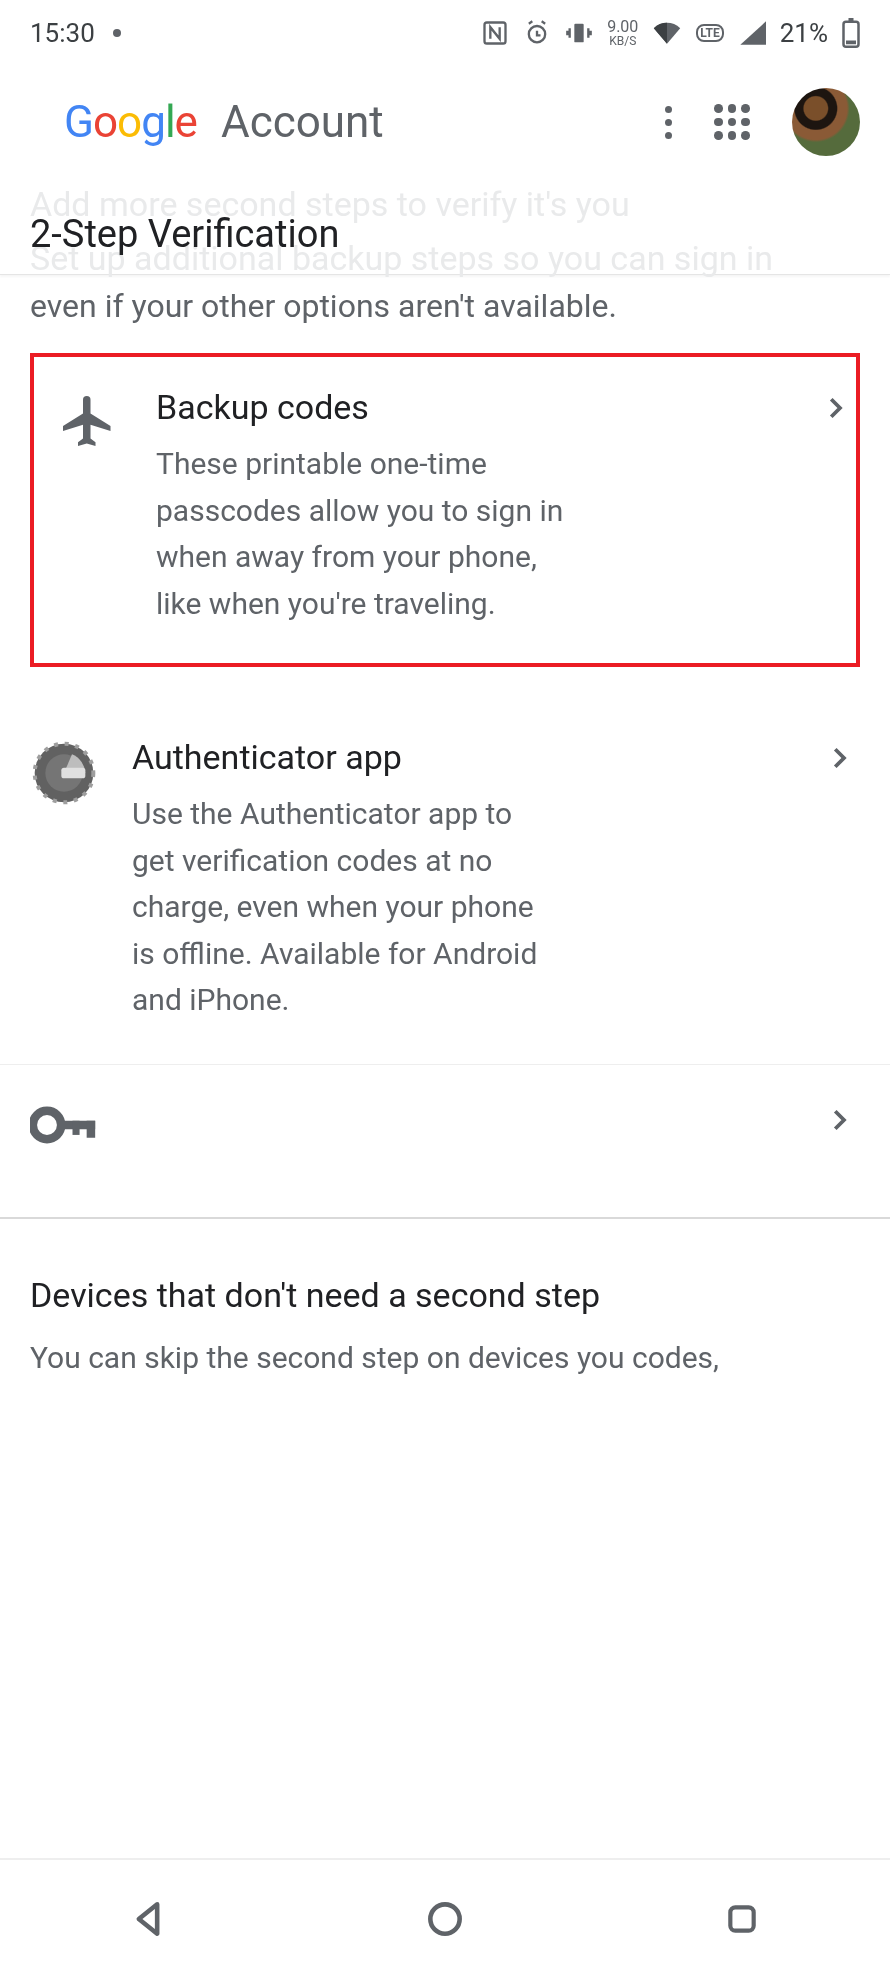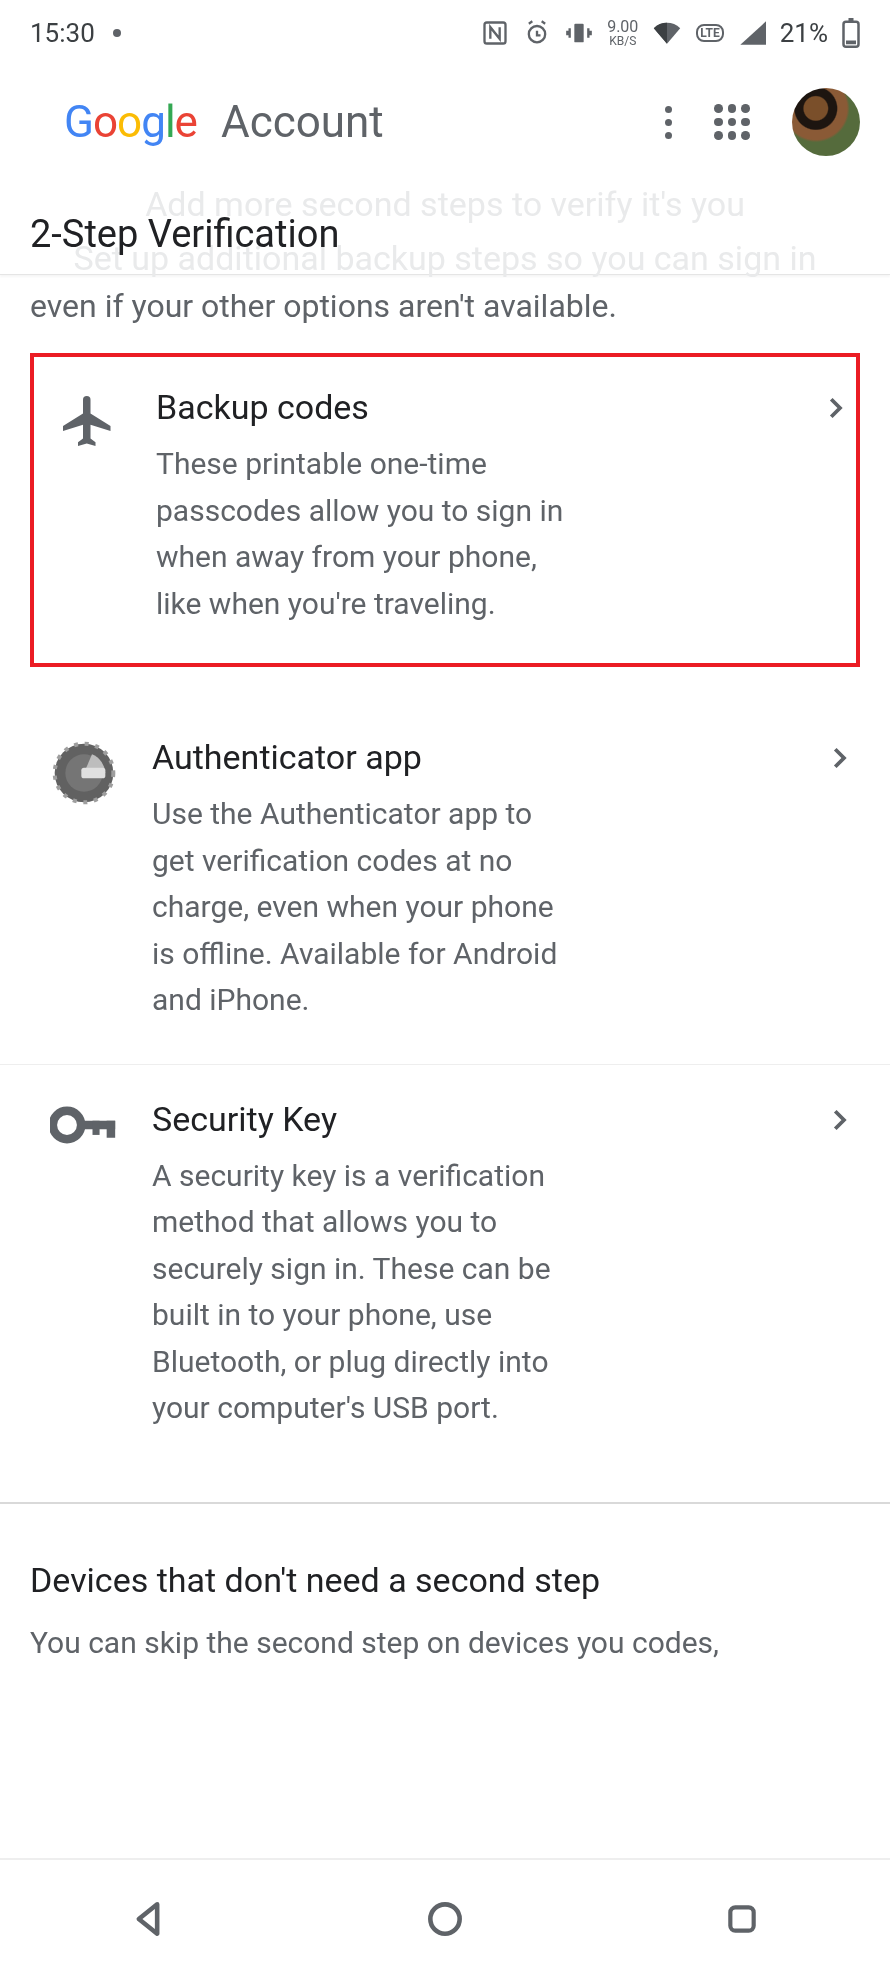--- a/index.html
+++ b/index.html
@@ -18,28 +18,28 @@
   .logo .g1{color:#4285F4;} .logo .o1{color:#EA4335;} .logo .o2{color:#FBBC05;} .logo .g2{color:#4285F4;} .logo .l1{color:#34A853;} .logo .e1{color:#EA4335;}
   .account-word { font-size:44px; color:#5f6368; margin-left:4px; }
   .spacer { flex:1; }
   .kebab { width:44px; height:44px; display:flex; flex-direction:column; align-items:center; justify-content:center; gap:6px; }
   .kebab span { width:7px; height:7px; background:#5f6368; border-radius:50%; }
   .apps-grid { width:44px; height:44px; display:grid; grid-template-columns:repeat(3,1fr); grid-template-rows:repeat(3,1fr); gap:5px; padding:4px; }
   .apps-grid span { background:#5f6368; border-radius:50%; }
   .avatar { width:68px; height:68px; border-radius:50%; background: radial-gradient(circle at 35% 30%, #7a4f2a 0 18%, #1d1510 20% 32%, #8a5a36 34% 48%, #556b3c 52% 100%); margin-left:18px; }
   
   .subhead-wrap { position:relative; padding: 8px 30px 18px 30px; border-bottom:1px solid #e5e5e5; box-shadow: 0 2px 2px rgba(0,0,0,0.04);}
-  .ghost { position:absolute; left:30px; right:30px; color:#e9eaeb; font-size:34px; line-height:1.55; z-index:0;text-align:center; }
+  .ghost { position:absolute; left:30px; right:30px; color:#e9eaeb; font-size:34px; line-height:1.55; z-index:0; }
   .ghost1 { top:-8px; }
   .ghost2 { top:46px; }
   .subhead-title { position:relative; z-index:2; font-size:38px; font-weight:400; color:#202124; margin-top:18px; }
   .ghost-remainder { color:#5f6368; font-size:32px; padding: 12px 30px 28px 30px; }
   
   .options { }
-  .option { display:flex; padding: 34px 36px 40px 44px; border-bottom:1px solid #eee; }
+  .option { display:flex; padding: 34px 36px 40px 24px; border-bottom:1px solid #eee; }
   .option .icon { width:80px; flex:none; display:flex; justify-content:center; padding-top:4px; }
   .option .content { padding-left:28px; padding-right:40px; max-width: 480px; }
   .option .title { font-size:34px; font-weight:400; color:#202124; margin-bottom:14px; }
   .option .desc { font-size:30px; color:#5f6368; line-height:1.55; }
   .option .chevron { margin-left:auto; color:#5f6368; padding-top:6px; }
   .highlight { border:4px solid #eb1c24; margin: 0 30px; padding: 30px 6px 36px 14px; }
   .highlight.option { border-bottom:4px solid #eb1c24; }
   .divider-strong { height:2px; background:#d9d9d9; margin-top:30px; }
   
   .section2 { padding: 56px 30px 0 30px; }
@@ -178,24 +178,20 @@
 
   <div class="option" style="border-bottom:none;">
     <div class="icon">
       <svg width="68" height="44" viewBox="0 0 48 28" fill="#5f6368">
         <circle cx="12" cy="14" r="10" fill="none" stroke="#5f6368" stroke-width="6"></circle>
         <rect x="20" y="11" width="26" height="6"></rect>
         <rect x="40" y="11" width="6" height="12"></rect>
         <rect x="30" y="11" width="5" height="10"></rect>
       </svg>
     </div>
-    <div class="content">
-      <div class="title">Security Key</div>
-      <div class="desc">A security key is a verification method that allows you to securely sign in. These can be built in to your phone, use Bluetooth, or plug directly into your computer's USB port.</div>
-    </div>
     <div class="chevron">
       <svg width="30" height="30" viewBox="0 0 24 24" fill="none" stroke="#5f6368" stroke-width="3">
           <path d="M9 5l7 7-7 7"></path>
         </svg>
     </div>
   </div>
 
   <div class="divider-strong"></div>
 </div>
 

